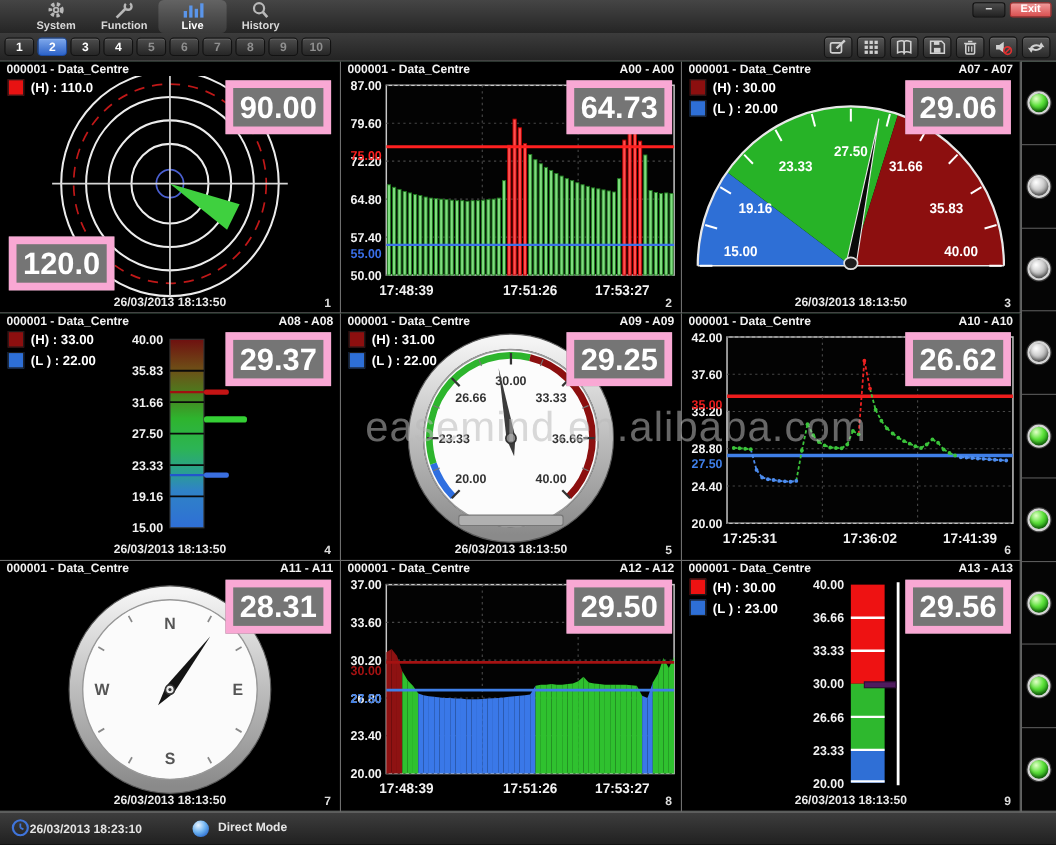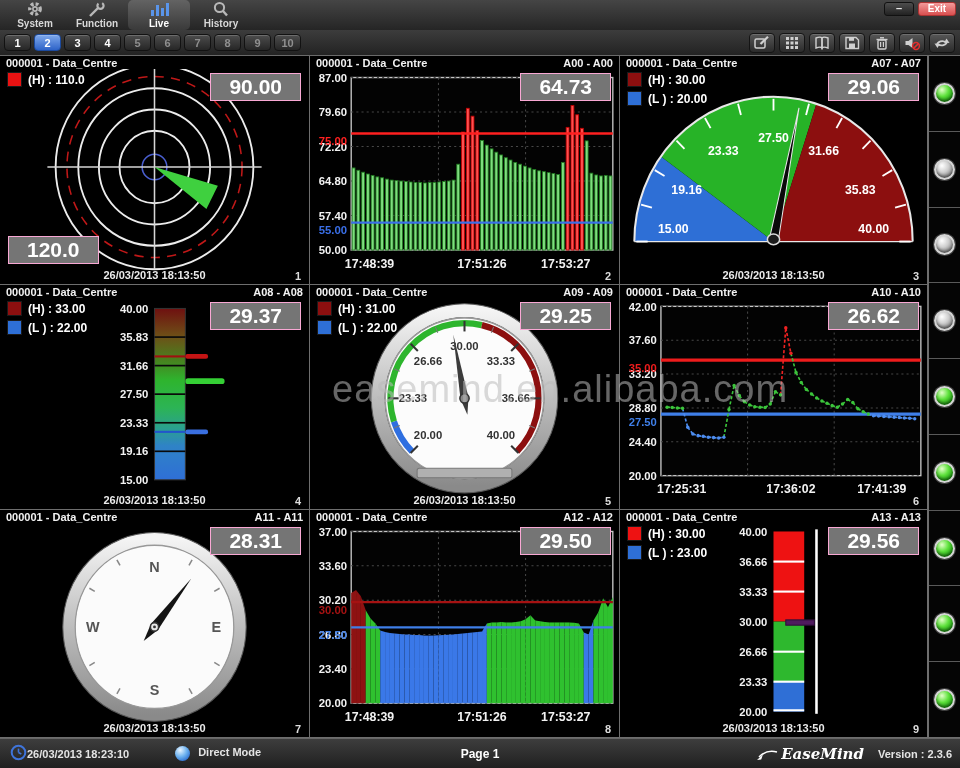--- a/index.html
+++ b/index.html
@@ -1,40 +1,40 @@
 <!DOCTYPE html>
 <html><head>
 <meta charset="utf-8">
 <style>
   *{margin:0;padding:0;box-sizing:border-box}
   html,body{background:#000}
   .app{width:960px;height:768px;position:relative;background:#101010;font-family:"Liberation Sans",sans-serif;overflow:hidden;user-select:none}
   
   .topbar{height:30px;background:linear-gradient(#454545,#252525);position:relative;display:flex;align-items:flex-end}
-  .navrow{display:flex;align-items:flex-end;height:100%;padding-left:4px}
+  .navrow{display:flex;align-items:flex-end;height:100%;padding-left:20px}
   .navbtn{width:62px;height:30px;display:flex;flex-direction:column;align-items:center;justify-content:flex-end;padding-bottom:1px;color:#d8d8d8;font-size:10px;font-weight:bold;border-radius:5px}
   .navbtn.active{background:linear-gradient(#636363,#3a3a3a);color:#fff}
   .navbtn svg{display:block}
   .apptitle{position:absolute;left:0;right:0;top:6px;text-align:center;color:#fff;font-size:14px;font-weight:bold;text-shadow:0 1px 2px #000}
   .winctrl{position:absolute;right:4px;top:2px;display:flex;gap:4px}
   .minbtn{width:30px;height:14px;background:linear-gradient(#4d4d4d,#222);border:1px solid #111;border-radius:3px;color:#eee;font-size:11px;font-weight:bold;line-height:10px;text-align:center}
   .exitbtn{width:38px;height:14px;background:linear-gradient(#f29a9a,#d94f4f);border:1px solid #a33;border-radius:3px;color:#fff;font-size:10px;font-weight:bold;line-height:12px;text-align:center}
   
   .tabbar{height:26px;background:linear-gradient(#3c3c3c,#232323);border-bottom:1px solid #6a6a6a;display:flex;align-items:center;padding:0 4px;position:relative}
   .tab{width:27px;height:17px;margin-right:3px;border-radius:4px;background:linear-gradient(#4d4d4d,#262626);border:1px solid #121212;color:#fff;font-size:11px;font-weight:bold;display:flex;align-items:center;justify-content:center;box-shadow:inset 0 1px 0 rgba(255,255,255,.18)}
   .tab.selected{background:linear-gradient(#7fa9ec,#2d63c8);border-color:#1c4a9e}
   .tab.dim{color:#8f8f8f}
   .toolbtns{position:absolute;right:5px;top:3px;display:flex;gap:4px}
   .toolbtn{width:26px;height:20px;border-radius:4px;background:linear-gradient(#575757,#2b2b2b);border:1px solid #141414;display:flex;align-items:center;justify-content:center;box-shadow:inset 0 1px 0 rgba(255,255,255,.15)}
   
   .main{display:grid;grid-template-columns:310px 310px 308px 32px;grid-template-rows:229px 225px 228px;height:682px;background:#15803d}
   .panel{position:relative;background:#000;border-right:1px solid #6e6e6e;border-bottom:1px solid #6e6e6e;overflow:hidden}
   .p-head{position:absolute;top:1px;left:6px;right:6px;display:flex;justify-content:space-between;font-size:11px;font-weight:bold;color:#f2f2f2;z-index:3}
   .p-svg{position:absolute;left:0;top:13px;width:100%;height:calc(100% - 15px);z-index:1}
-  .badge{position:absolute;background:#757575;border:1px solid #f9a8d4;color:#fff;font-size:21px;font-weight:bold;padding:0 18px;z-index:4;line-height:1.25}
+  .badge{position:absolute;background:#757575;border:7px solid #f9a8d4;color:#fff;font-size:28px;font-weight:bold;padding:0 6px;z-index:4;line-height:1.25}
   .badge.tr{top:17px;right:8px}
   .badge.bl{bottom:20px;left:8px}
   .legend{position:absolute;top:16px;left:7px;z-index:4;display:flex;flex-direction:column;gap:4px}
   .lg-item{display:flex;align-items:center;gap:6px;font-size:12px;font-weight:bold;color:#fff}
   .lg-sw{width:15px;height:15px;border:1px solid #1a1a1a;flex:none}
   .p-ts{position:absolute;bottom:3px;left:0;width:100%;text-align:center;font-size:11px;font-weight:bold;color:#eaeaea;z-index:3}
   .p-num{position:absolute;bottom:2px;right:8px;font-size:11px;font-weight:bold;color:#ddd;z-index:3}
   
   .rail{grid-column:4;grid-row:1/4;border-left:1px solid #6e6e6e;border-bottom:1px solid #6e6e6e;display:flex;flex-direction:column;background:#050505}
   .railcell{flex:1;display:flex;align-items:center;justify-content:center;border-bottom:1px solid #5a5a5a}
@@ -787,27 +787,16 @@
             <circle cx="8.5" cy="8.5" r="6.8" fill="none" stroke="#3f74da" stroke-width="2"></circle>
             <line x1="8.5" y1="8.5" x2="8.5" y2="4.6" stroke="#3f74da" stroke-width="1.6"></line>
             <line x1="8.5" y1="8.5" x2="11.3" y2="10" stroke="#3f74da" stroke-width="1.6"></line>
           </svg></span>
       <span>26/03/2013 18:23:10</span>
     </div>
     <div class="sb-mode">
       <span class="orb"></span>
       <span>Direct Mode</span>
     </div>
-    <div class="sb-page">Page 1</div>
-    <div class="sb-right">
-      <span class="brand">
-        <svg width="22" height="14" viewBox="0 0 22 14">
-            <path d="M2 10 Q10 2 20 5" stroke="#fff" fill="none" stroke-width="1.6"></path>
-            <polygon points="0,13 6,7.5 4.2,12.5" fill="#fff"></polygon>
-          </svg>
-        <span>EaseMind</span>
-      </span>
-      <span>Version : 2.3.6</span>
-    </div>
   </div>
 
   <div class="watermark">easemind.en.alibaba.com</div>
 </div>
 
 </body></html>

